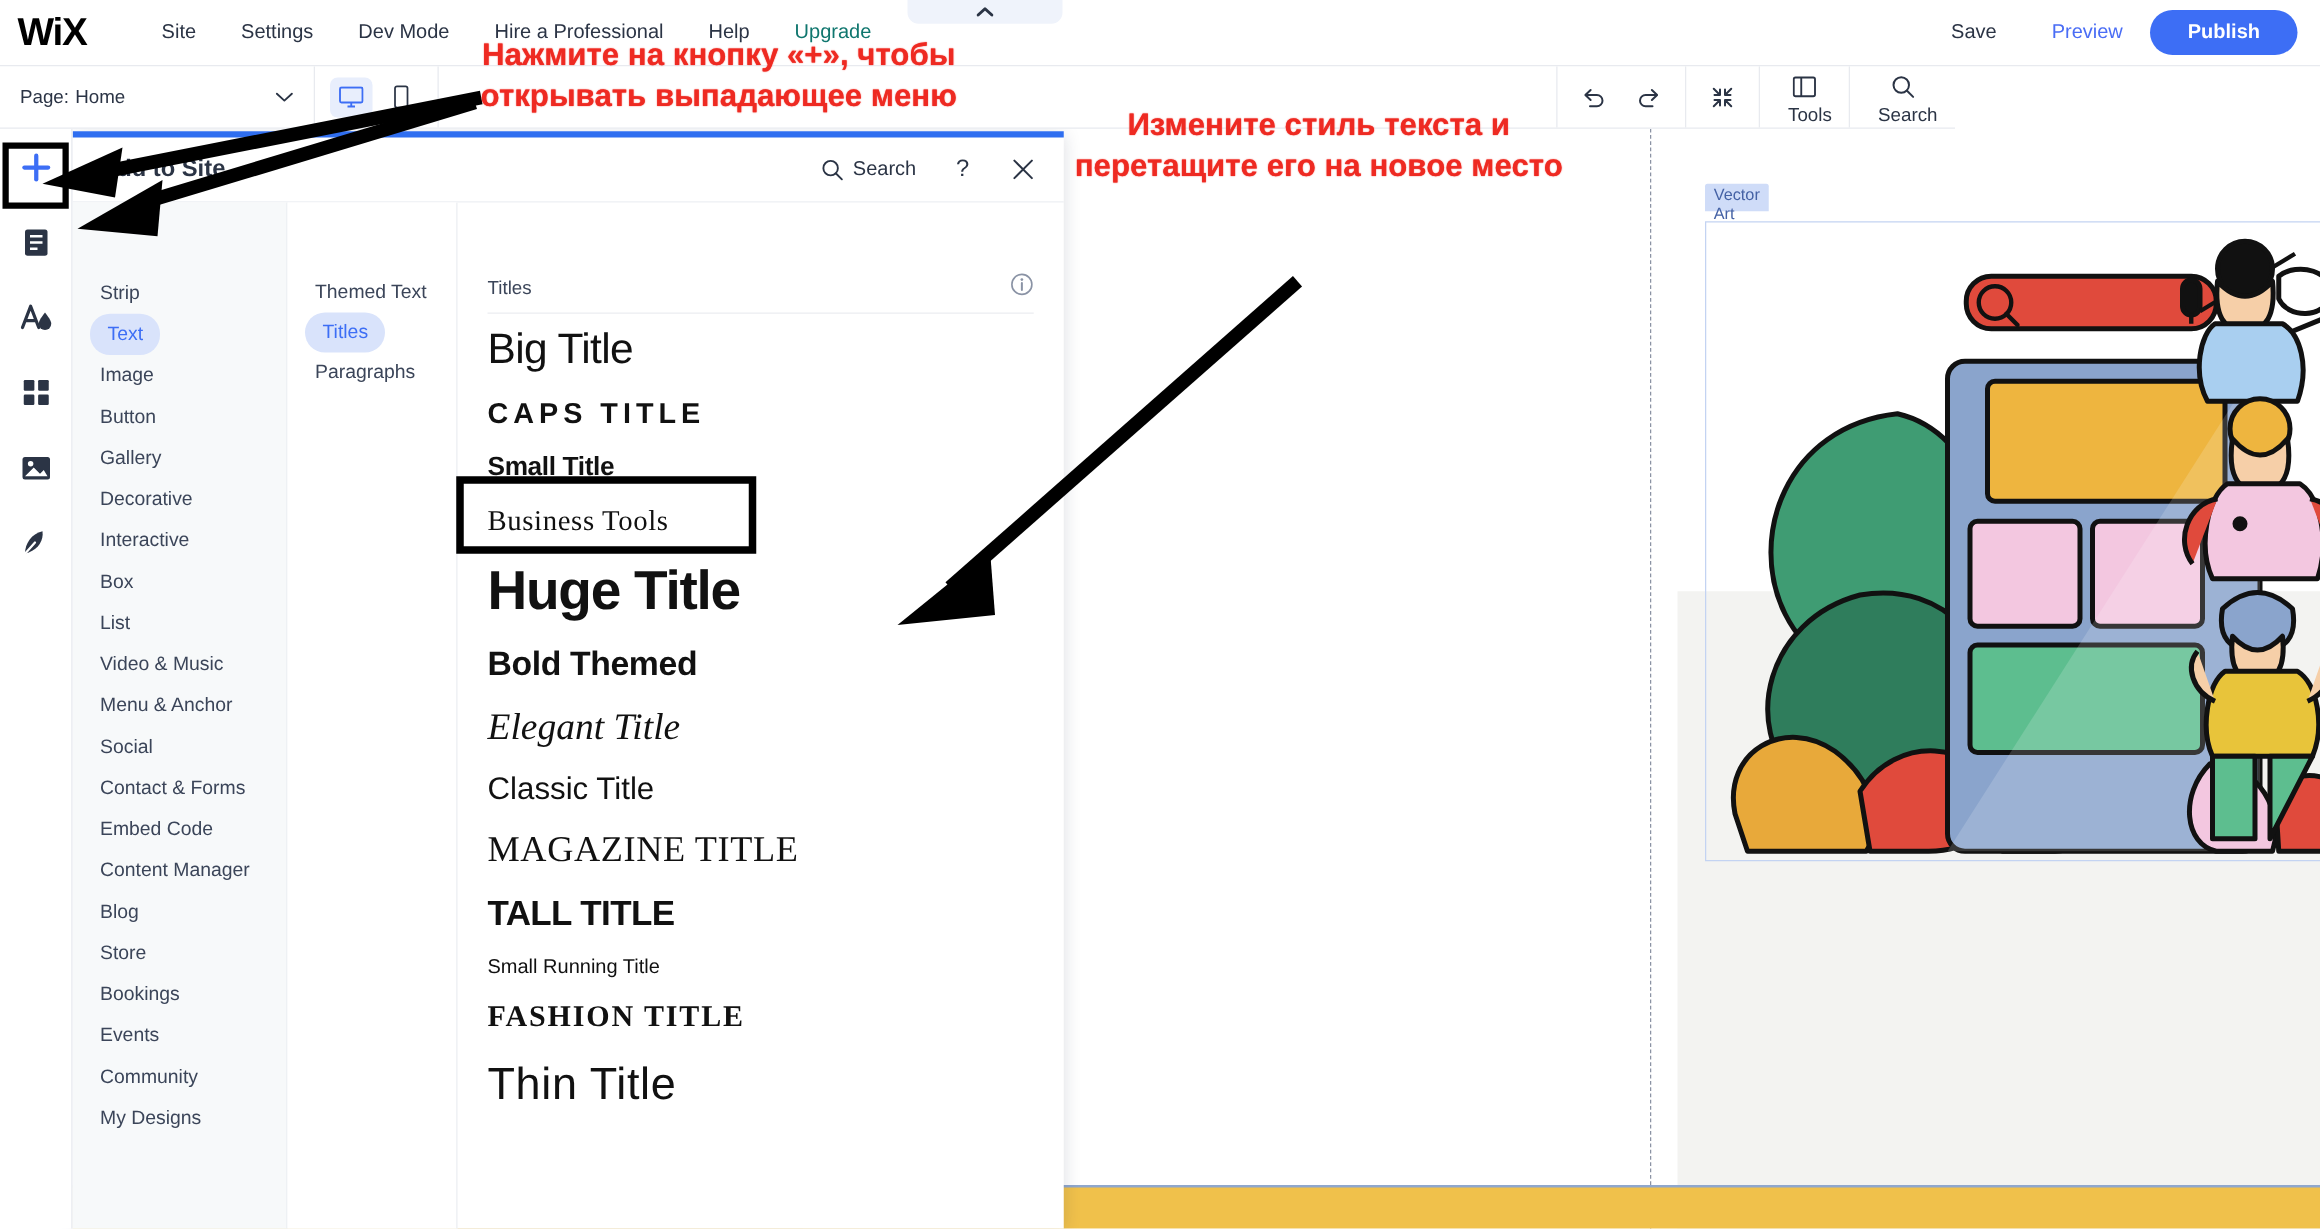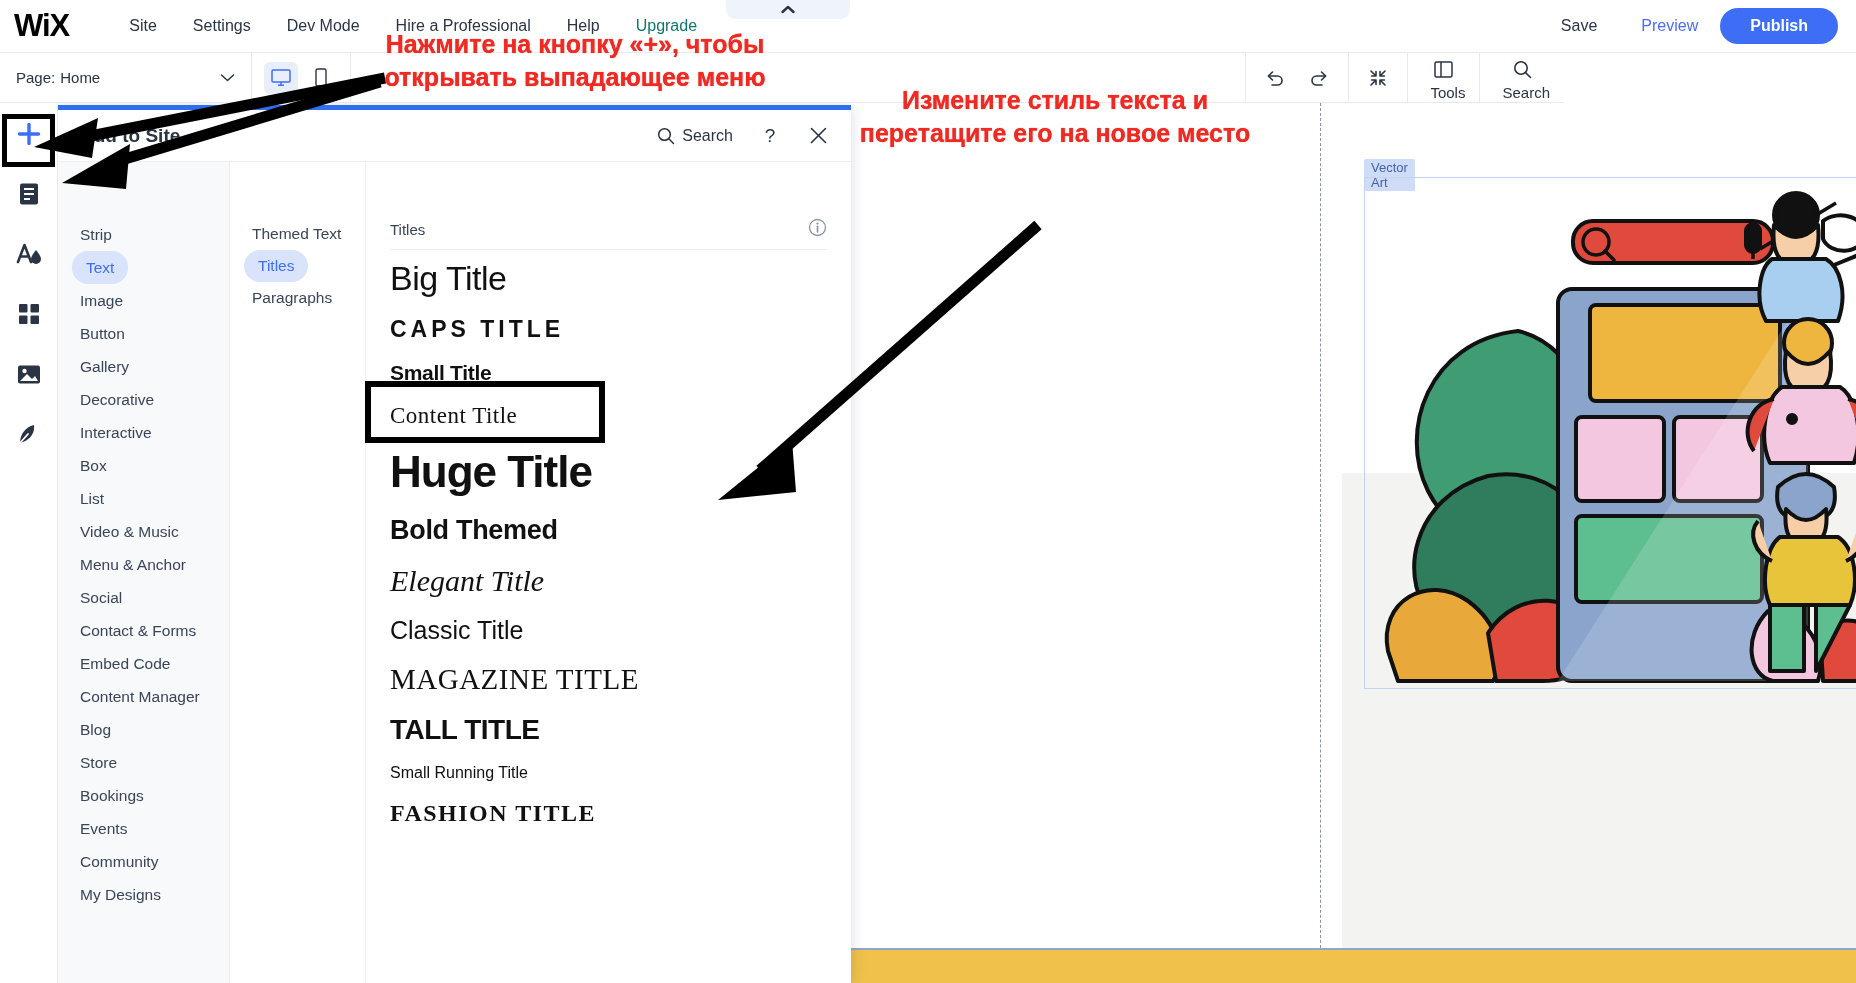--- a/index.html
+++ b/index.html
@@ -182,21 +182,21 @@
   .guide-v {
     position: absolute; top: 0; bottom: 0; width: 0;
     border-left: 1px dashed #8b93a4;
   }
   
   .vector-frame {
     position: absolute; left: 722px; top: 74px; width: 588px; height: 512px;
     border: 1px solid #c3d3f2;
   }
   .vector-label {
-    position: absolute; left: 722px; top: 56px; height: 32px;
+    position: absolute; left: 722px; top: 44px; height: 22px;
     background: #cfdcf8; color: #4562a5; font-size: 13px;
     padding: 1px 7px; border-radius: 2px 2px 0 0;
   }
   .bottom-strip {
     position: absolute; left: 0; right: 0; bottom: 0; height: 35px;
     background: #f0c14b;
     border-top: 2px solid #8fa7cd;
   }
   .strip-plus {
     position: absolute; left: 745px; bottom: 18px; width: 32px; height: 32px;
@@ -512,29 +512,30 @@
             <svg width="19" height="19" viewBox="0 0 19 19">
               <circle cx="9.5" cy="9.5" r="8" fill="none" stroke="#8a93a5" stroke-width="1.3"></circle>
               <circle cx="9.5" cy="5.6" r="1.1" fill="#8a93a5"></circle>
               <line x1="9.5" y1="8.3" x2="9.5" y2="14" stroke="#8a93a5" stroke-width="1.6" stroke-linecap="round"></line>
             </svg>
           </span>
         </div>
         <div class="title-item ti-bigtitle">Big Title</div>
         <div class="title-item ti-caps">CAPS TITLE</div>
         <div class="title-item ti-small">Small Title</div>
-        <div class="title-item ti-business">Content Title</div>
+        <div class="title-item ti-business">Business Tools</div>
         <div class="title-item ti-huge">Huge Title</div>
         <div class="title-item ti-bold">Bold Themed</div>
         <div class="title-item ti-elegant">Elegant Title</div>
         <div class="title-item ti-classic">Classic Title</div>
         <div class="title-item ti-magazine">MAGAZINE TITLE</div>
         <div class="title-item ti-tall">TALL TITLE</div>
         <div class="title-item ti-smallrun">Small Running Title</div>
         <div class="title-item ti-fashion">FASHION TITLE</div>
+        <div class="title-item ti-thin">Thin Title</div>
       </div>
     </div>
   </div>
 
   <div class="rail-highlight"></div>
   <div class="huge-box"></div>
 
   <svg class="arrow-layer">
 
     <g>

